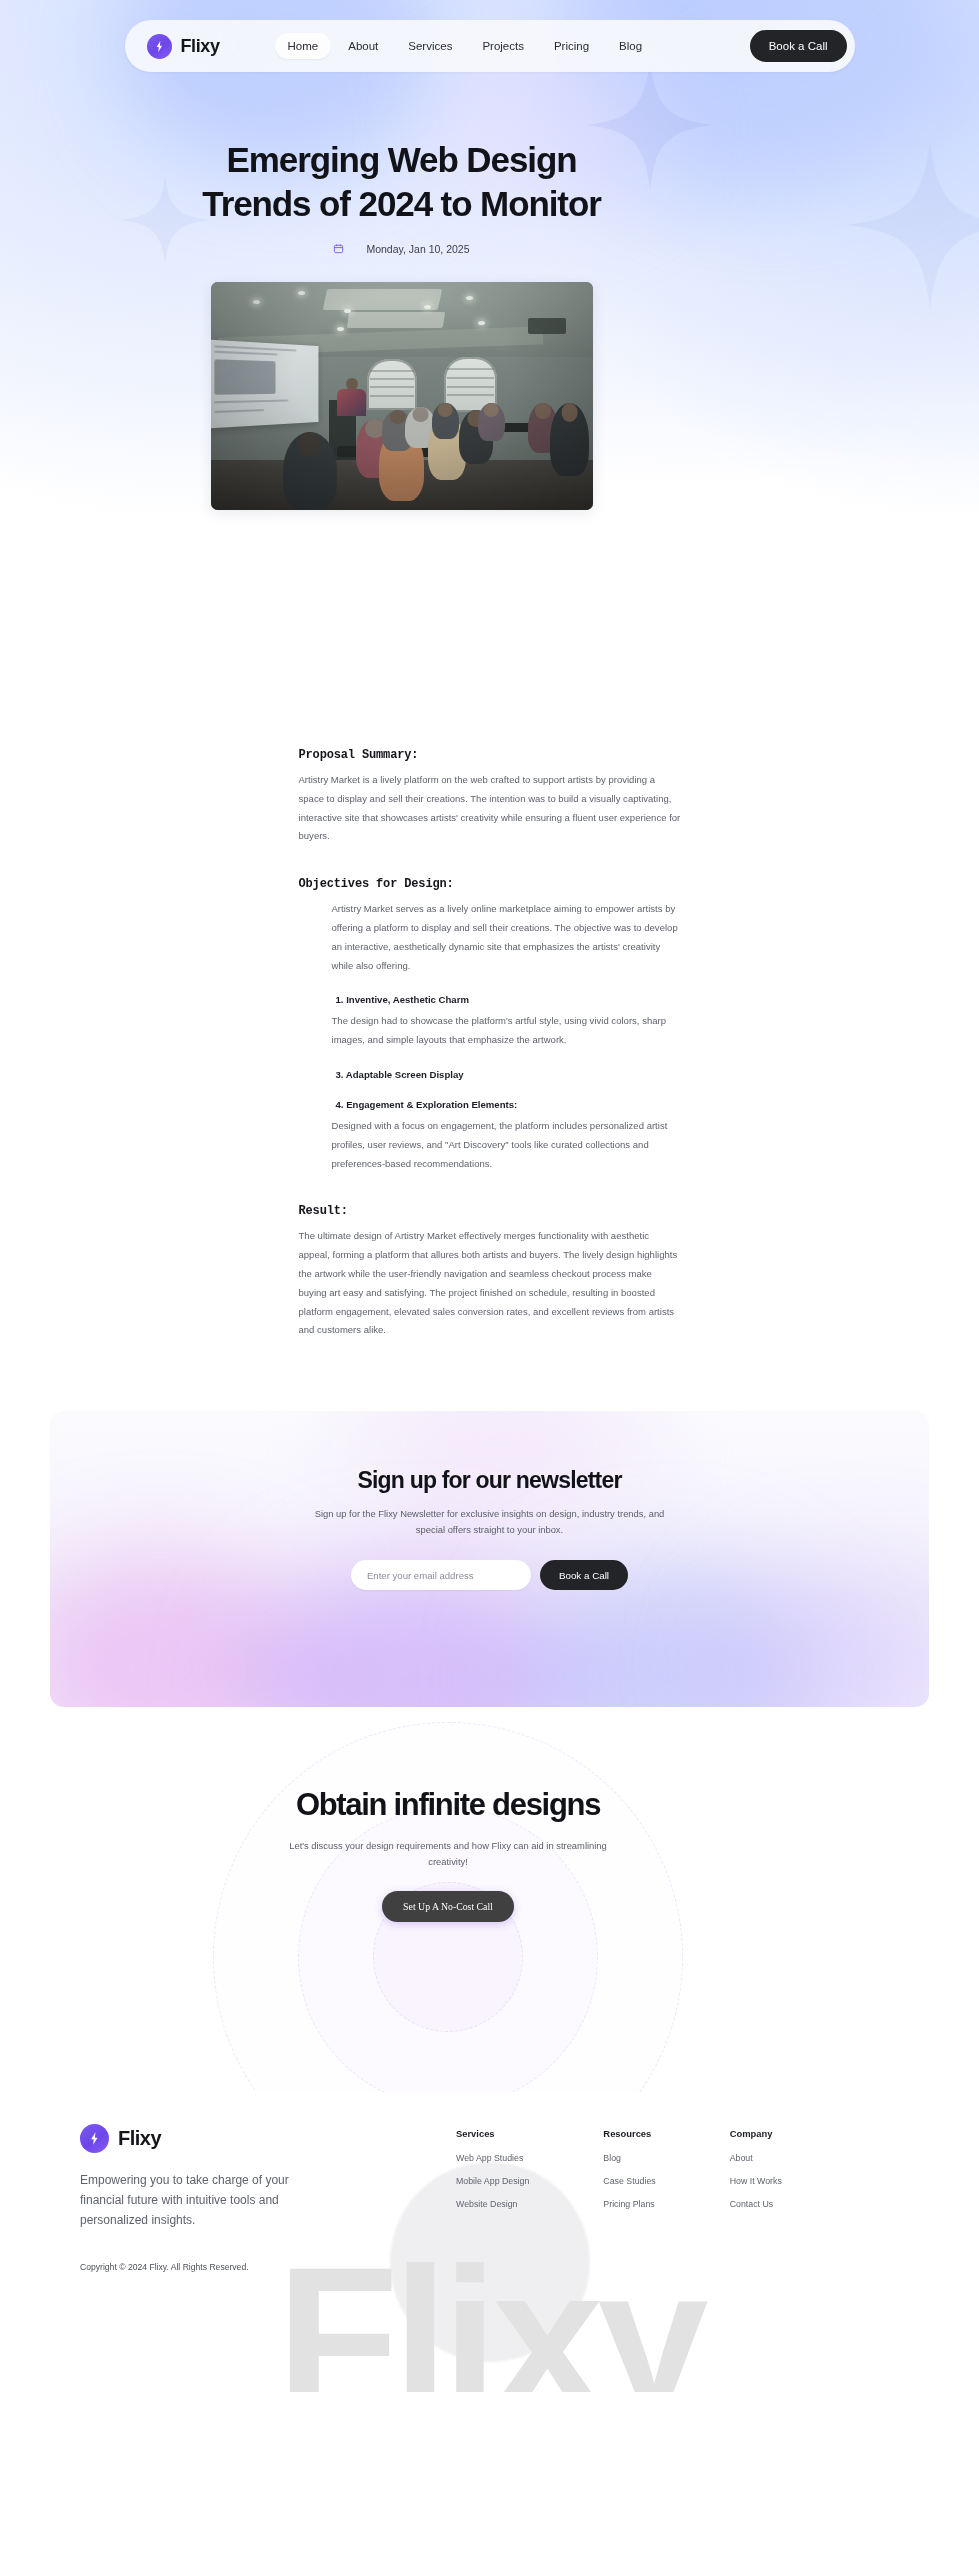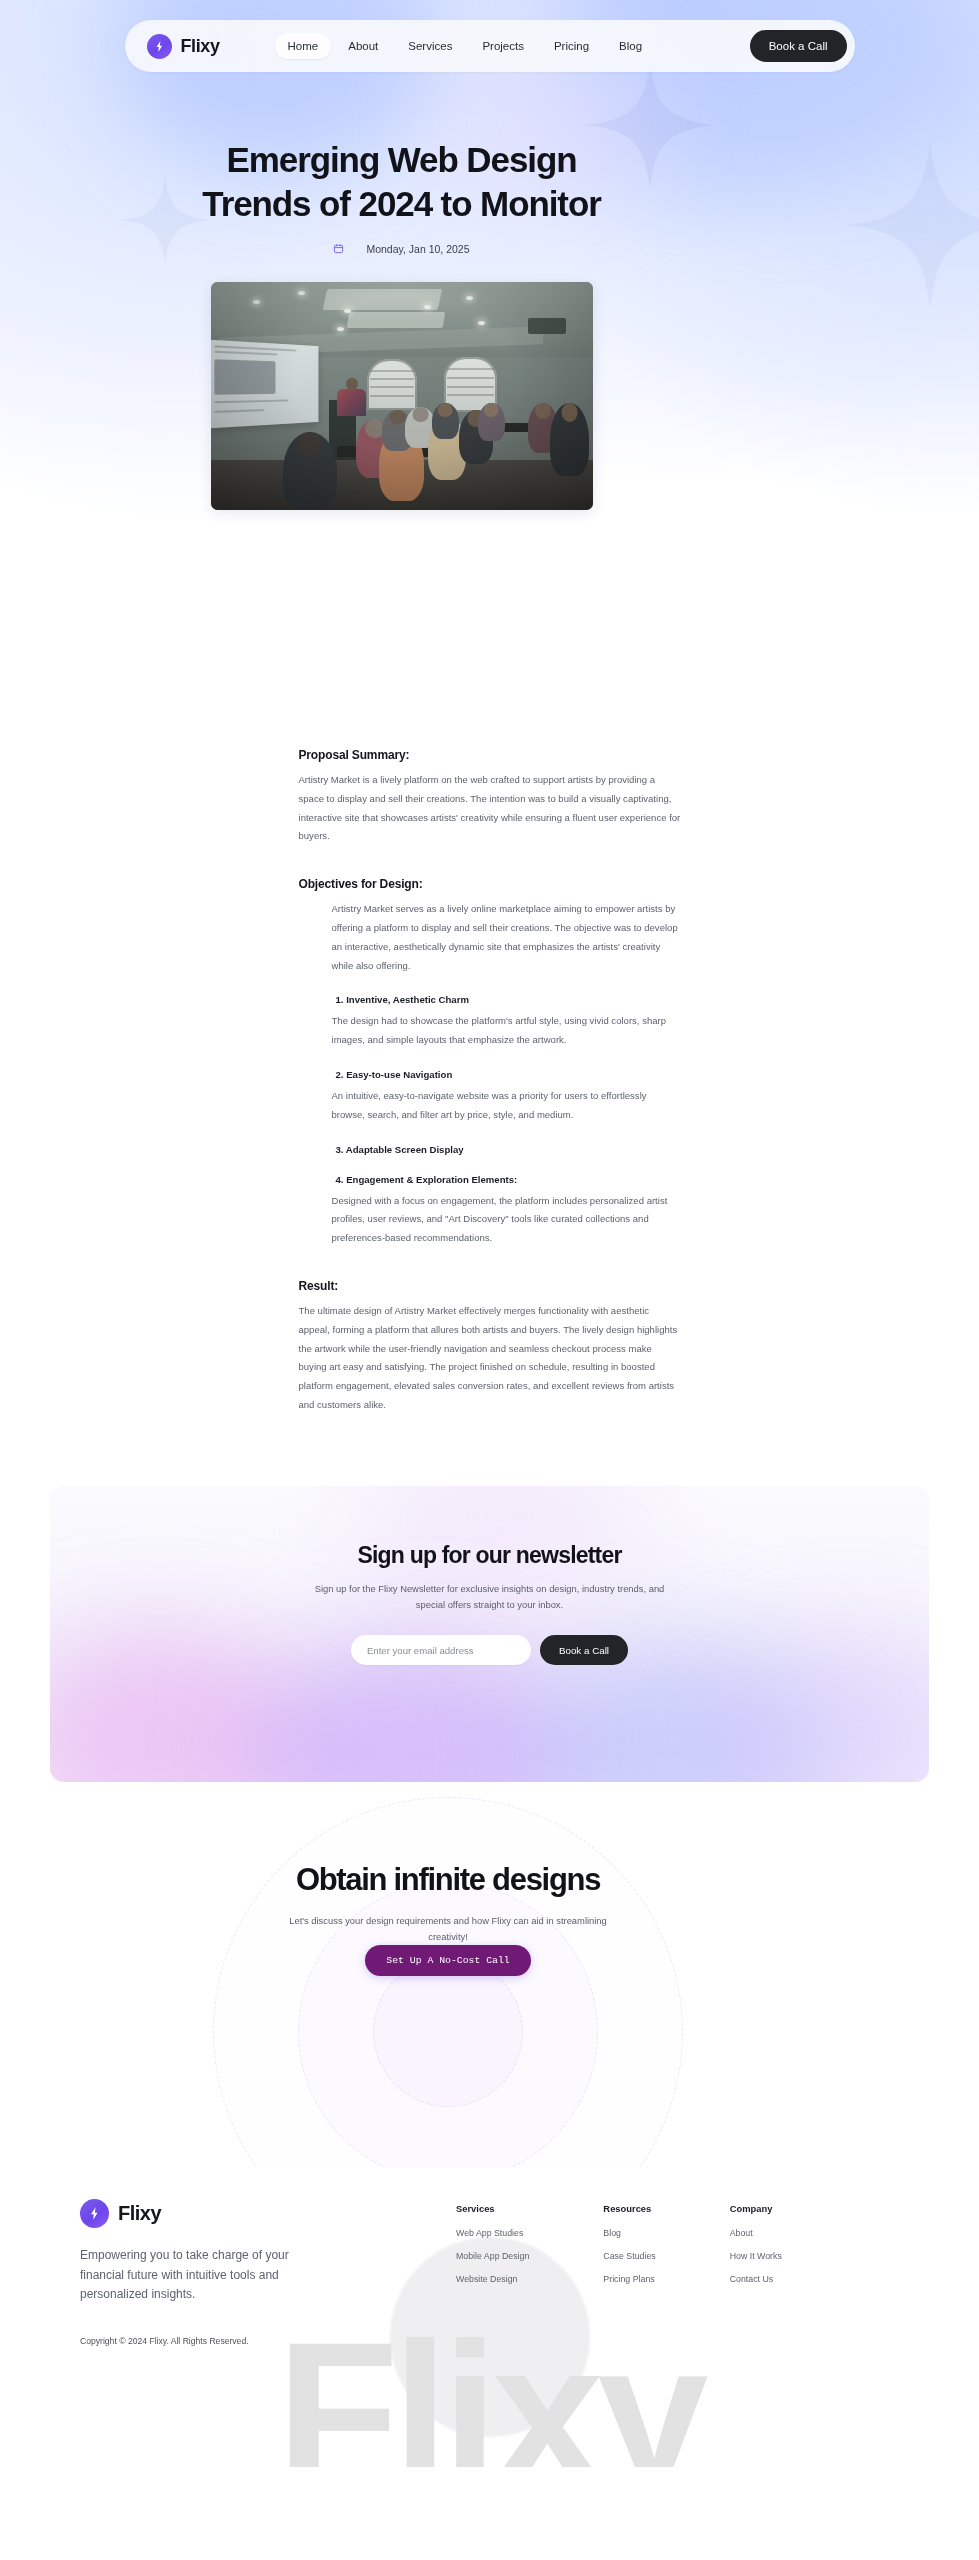--- a/index.html
+++ b/index.html
@@ -245,20 +245,21 @@
     padding: 28px 0 0;
     background: #fff;
   }
   .article-inner { width: 382px; margin: 0 auto; }
   .a-h2 {
     font-size: 12px;
     font-weight: 700;
     color: #15161c;
     letter-spacing: -.15px;
     margin-bottom: 9px;
+    font-family: Liberation Mono, monospace;
   }
   .a-p {
     font-size: 9.5px;
     line-height: 1.98;
     color: #5e626d;
     letter-spacing: .02px;
   }
   .a-block { margin-bottom: 31px; }
   .a-h3 {
     font-size: 9.6px;
@@ -358,28 +359,29 @@
     color: #111318;
   }
   .cta-sub {
     margin: 15px auto 0;
     width: 330px;
     font-size: 9.4px;
     line-height: 1.72;
     color: #5a5e69;
   }
   .cta-btn {
+    margin-top: 21px;
     border: none;
     border-radius: 17px;
-    background: #701a75;
+    background: #404040;
     color: #fff;
     font-size: 9.8px;
     padding: 10px 21px;
     cursor: pointer;
-    font-family: Liberation Mono, monospace;
+    font-family: Liberation Serif, serif;
     box-shadow: 0 2px 8px rgba(102,56,240,.25);
   }
 
   
   .footer {
     position: relative;
     width: 979px;
     height: 300px;
     background: #ffffff;
     overflow: hidden;
@@ -579,24 +581,20 @@
 
     <div class="a-block">
       <h2 class="a-h2">Objectives for Design:</h2>
       <p class="a-p a-sub">Artistry Market serves as a lively online marketplace aiming to empower artists by offering a platform to display and sell their creations. The objective was to develop an interactive, aesthetically dynamic site that emphasizes the artists' creativity while also offering.</p>
 
       <div class="a-sub">
         <h3 class="a-h3">1. Inventive, Aesthetic Charm</h3>
         <p class="a-p">The design had to showcase the platform's artful style, using vivid colors, sharp images, and simple layouts that emphasize the artwork.</p>
       </div>
       <div class="a-sub">
-        <h3 class="a-h3">2. Easy-to-use Navigation</h3>
-        <p class="a-p">An intuitive, easy-to-navigate website was a priority for users to effortlessly browse, search, and filter art by price, style, and medium.</p>
-      </div>
-      <div class="a-sub">
         <h3 class="a-h3">3. Adaptable Screen Display</h3>
       </div>
       <div class="a-sub">
         <h3 class="a-h3">4. Engagement &amp; Exploration Elements:</h3>
         <p class="a-p">Designed with a focus on engagement, the platform includes personalized artist profiles, user reviews, and "Art Discovery" tools like curated collections and preferences-based recommendations.</p>
       </div>
     </div>
 
     <div class="a-block">
       <h2 class="a-h2">Result:</h2>

